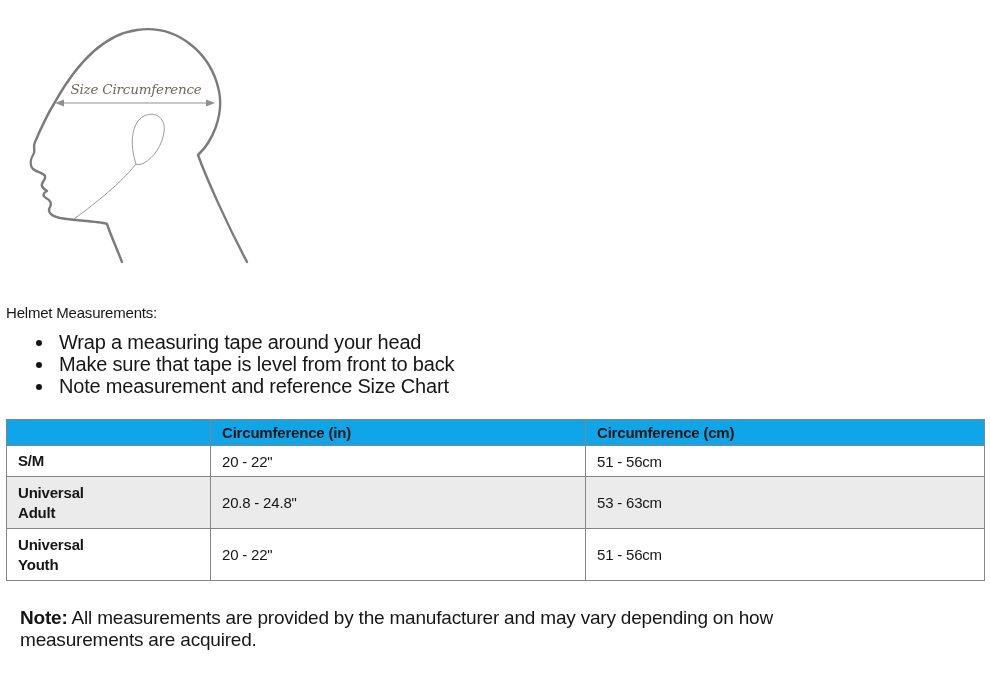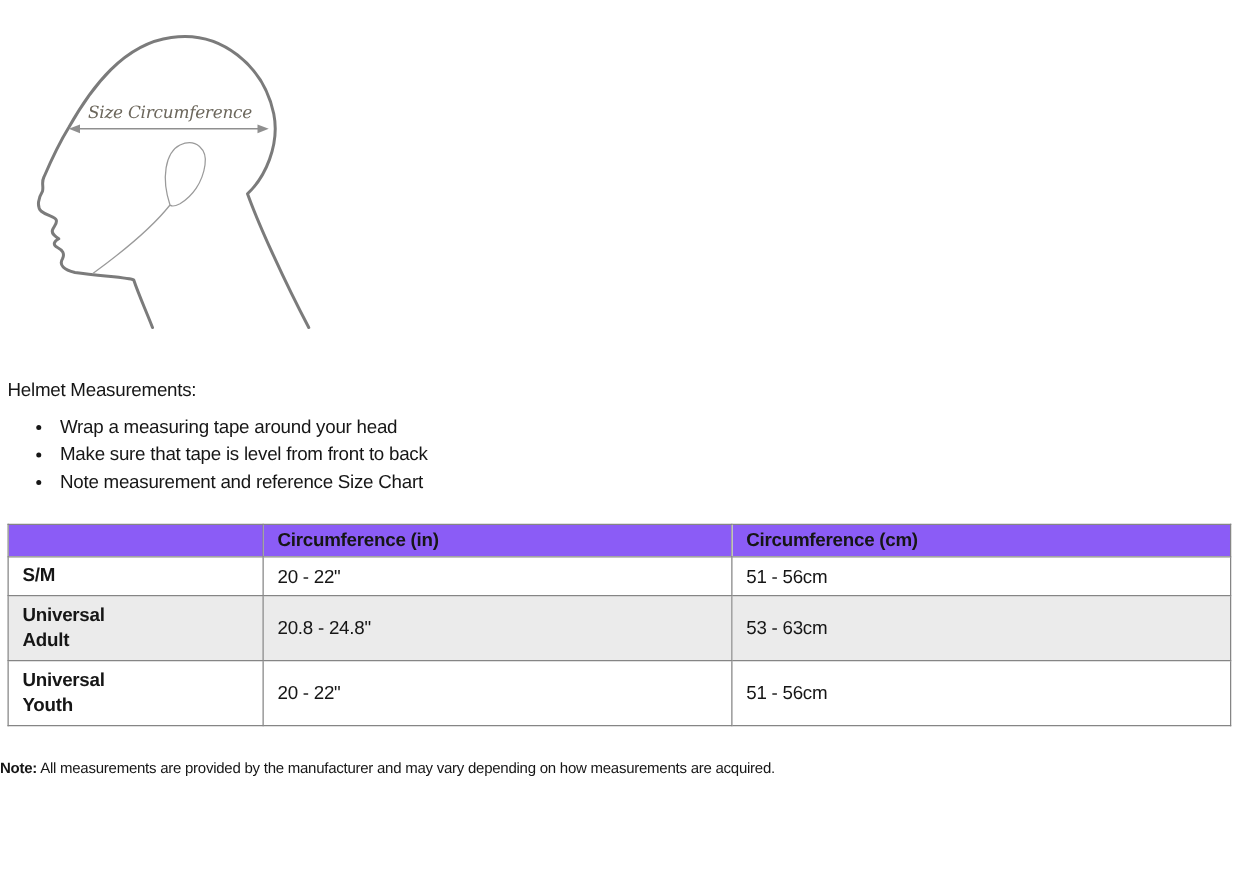--- a/index.html
+++ b/index.html
@@ -24,22 +24,22 @@
   }
 
   
   .heading {
     margin: 16px 0 0 6px;
     font-size: 15px;
     font-weight: normal;
   }
   ul.bullets {
     margin: 10px 0 0 0;
-    padding-left: 44px;
-    font-size: 15px;
+    padding-left: 55px;
+    font-size: 20px;
     list-style: disc;
   }
   ul.bullets li {
     line-height: 22px;
     padding-left: 4px;
   }
 
   
   table.size-chart {
     border-collapse: collapse;
@@ -51,36 +51,36 @@
   table.size-chart th,
   table.size-chart td {
     border: 1px solid #858585;
     padding: 2px 11px;
     text-align: left;
     vertical-align: middle;
     overflow: hidden;
   }
   table.size-chart thead tr { height: 26px; }
   table.size-chart thead th {
-    background: #8b5cf6;
+    background: #0ea5e9;
     font-weight: bold;
   }
   table.size-chart tbody tr { height: 31px; }
   table.size-chart tbody tr.tall-row { height: 52px; }
   table.size-chart tbody tr:nth-child(even) td { background: #ebebeb; }
   td.size-cell {
     font-weight: bold;
     white-space: pre-line;
     line-height: 20px;
   }
 
   
   .note {
-    margin: 26px 0 0 0;
-    font-size: 12px;
+    margin: 26px 0 0 20px;
+    font-size: 19px;
   }
   .note b { font-weight: bold; }
 </style>
 </head>
 <body>
 
 <div class="page">
 
   <svg class="head-figure" width="280" height="288" viewBox="0 0 280 288" aria-hidden="true">
 

